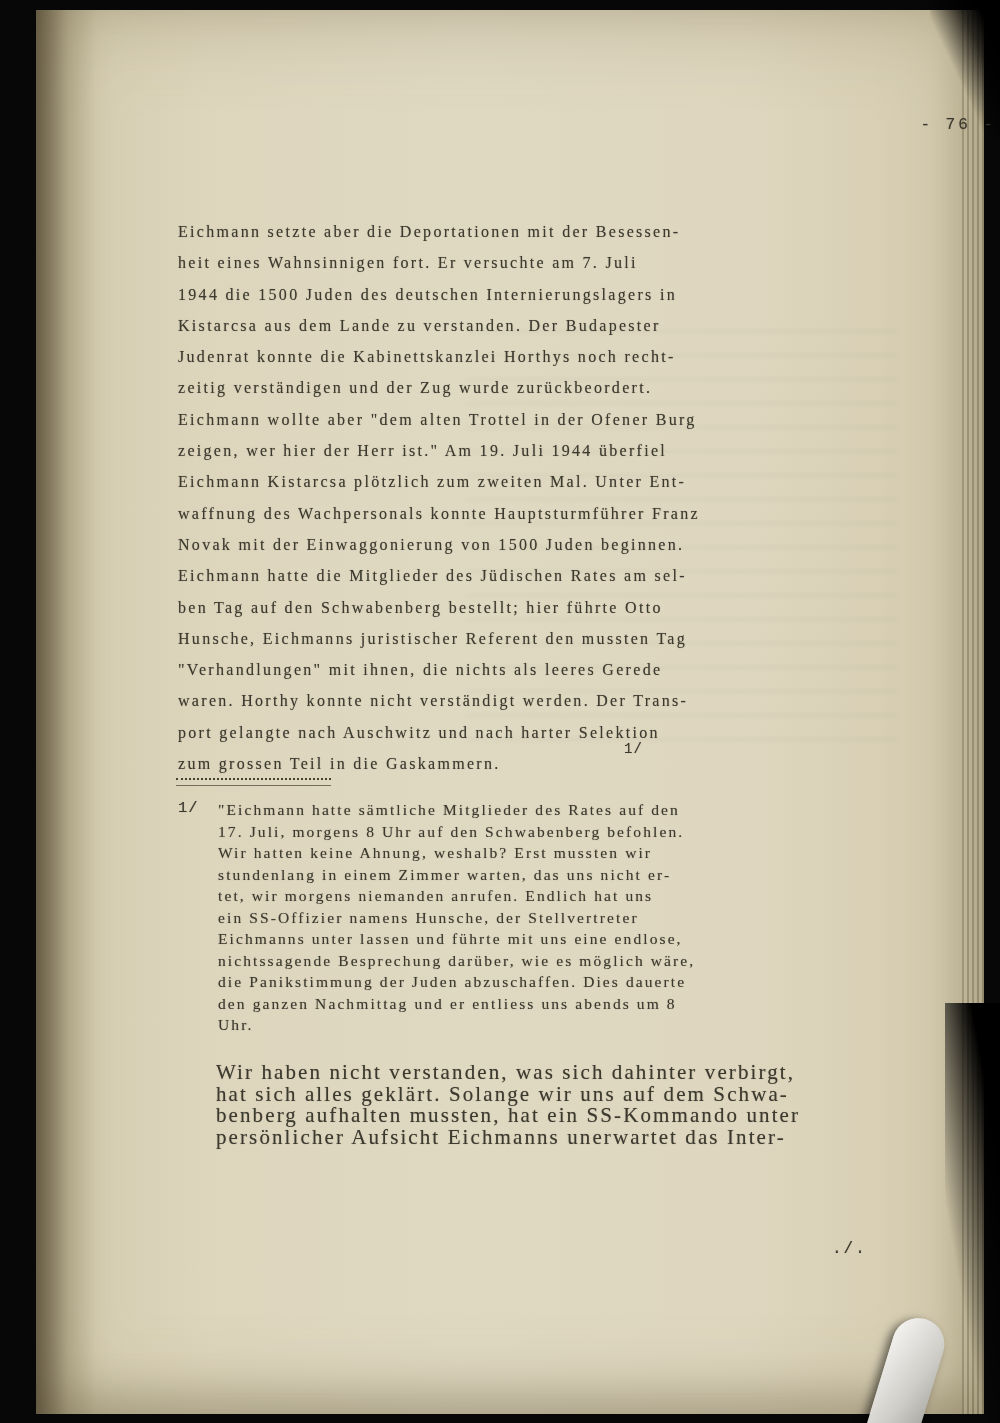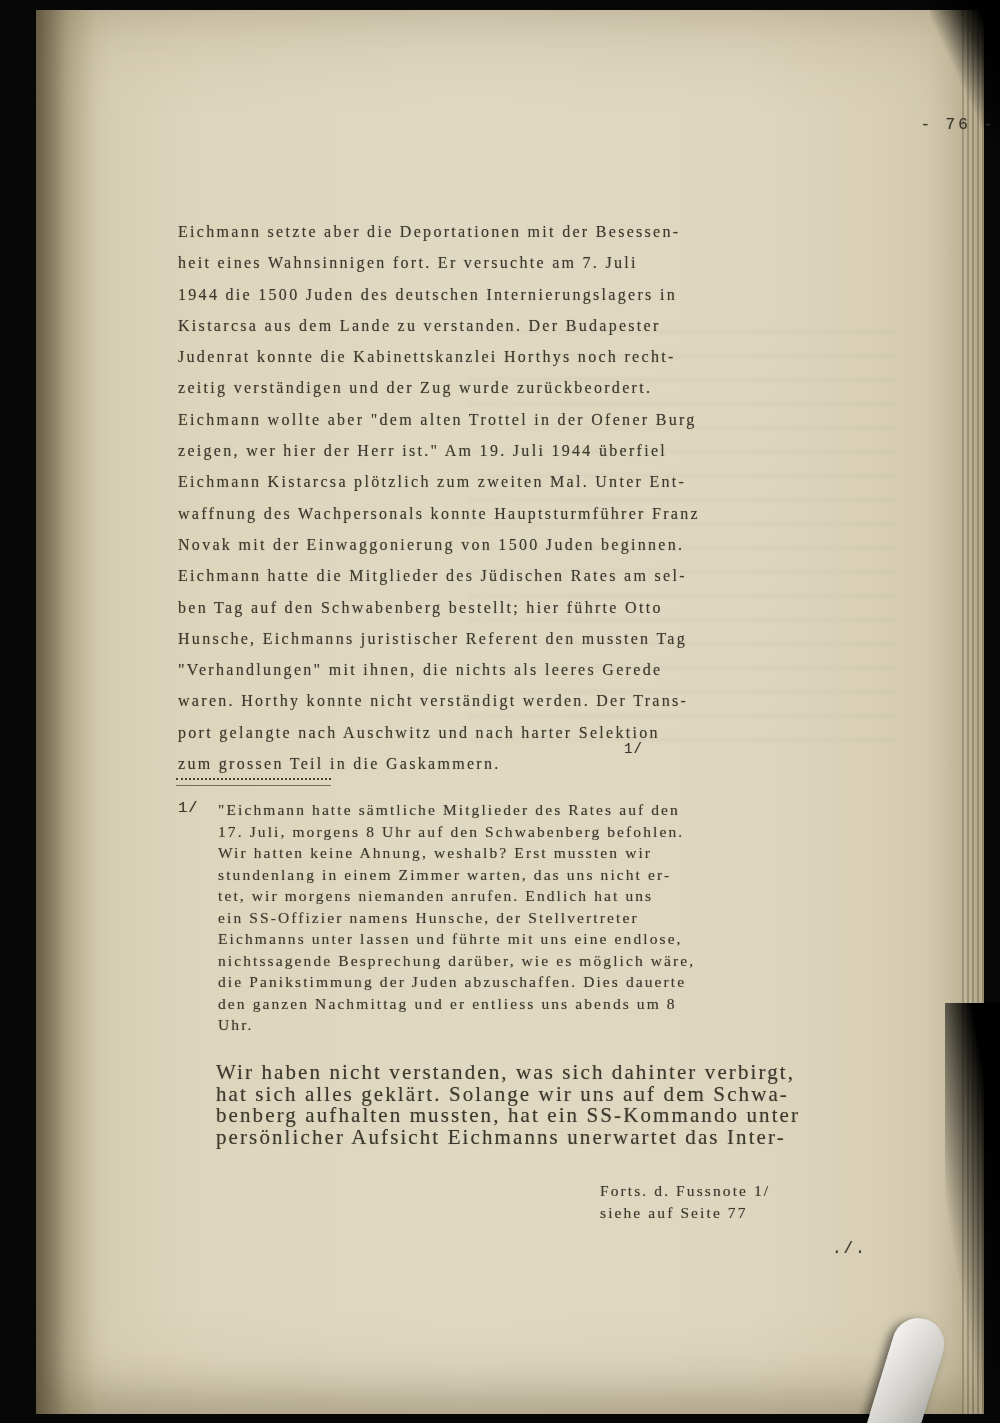--- a/index.html
+++ b/index.html
@@ -123,22 +123,18 @@
       <div class="tline">den ganzen Nachmittag und er entliess uns abends um 8</div>
       <div class="tline">Uhr.</div>
     </div>
   <div class="fn-block2 ink">
       <div class="tline">Wir haben nicht verstanden, was sich dahinter verbirgt,</div>
       <div class="tline">hat sich alles geklärt. Solange wir uns auf dem Schwa-</div>
       <div class="tline">benberg aufhalten mussten, hat ein SS-Kommando unter</div>
       <div class="tline">persönlicher Aufsicht Eichmanns unerwartet das Inter-</div>
     </div>
 
-  <div class="continuation ink">
-      <div class="tline">Forts. d. Fussnote 1/</div>
-      <div class="tline">siehe auf Seite 77</div>
-    </div>
   <div class="end-mark ink">./.</div>
 </div>
 
 <div class="corner-tr"></div>
 <div class="corner-br"></div>
 <div class="lifter"></div>
 
 </body></html>

